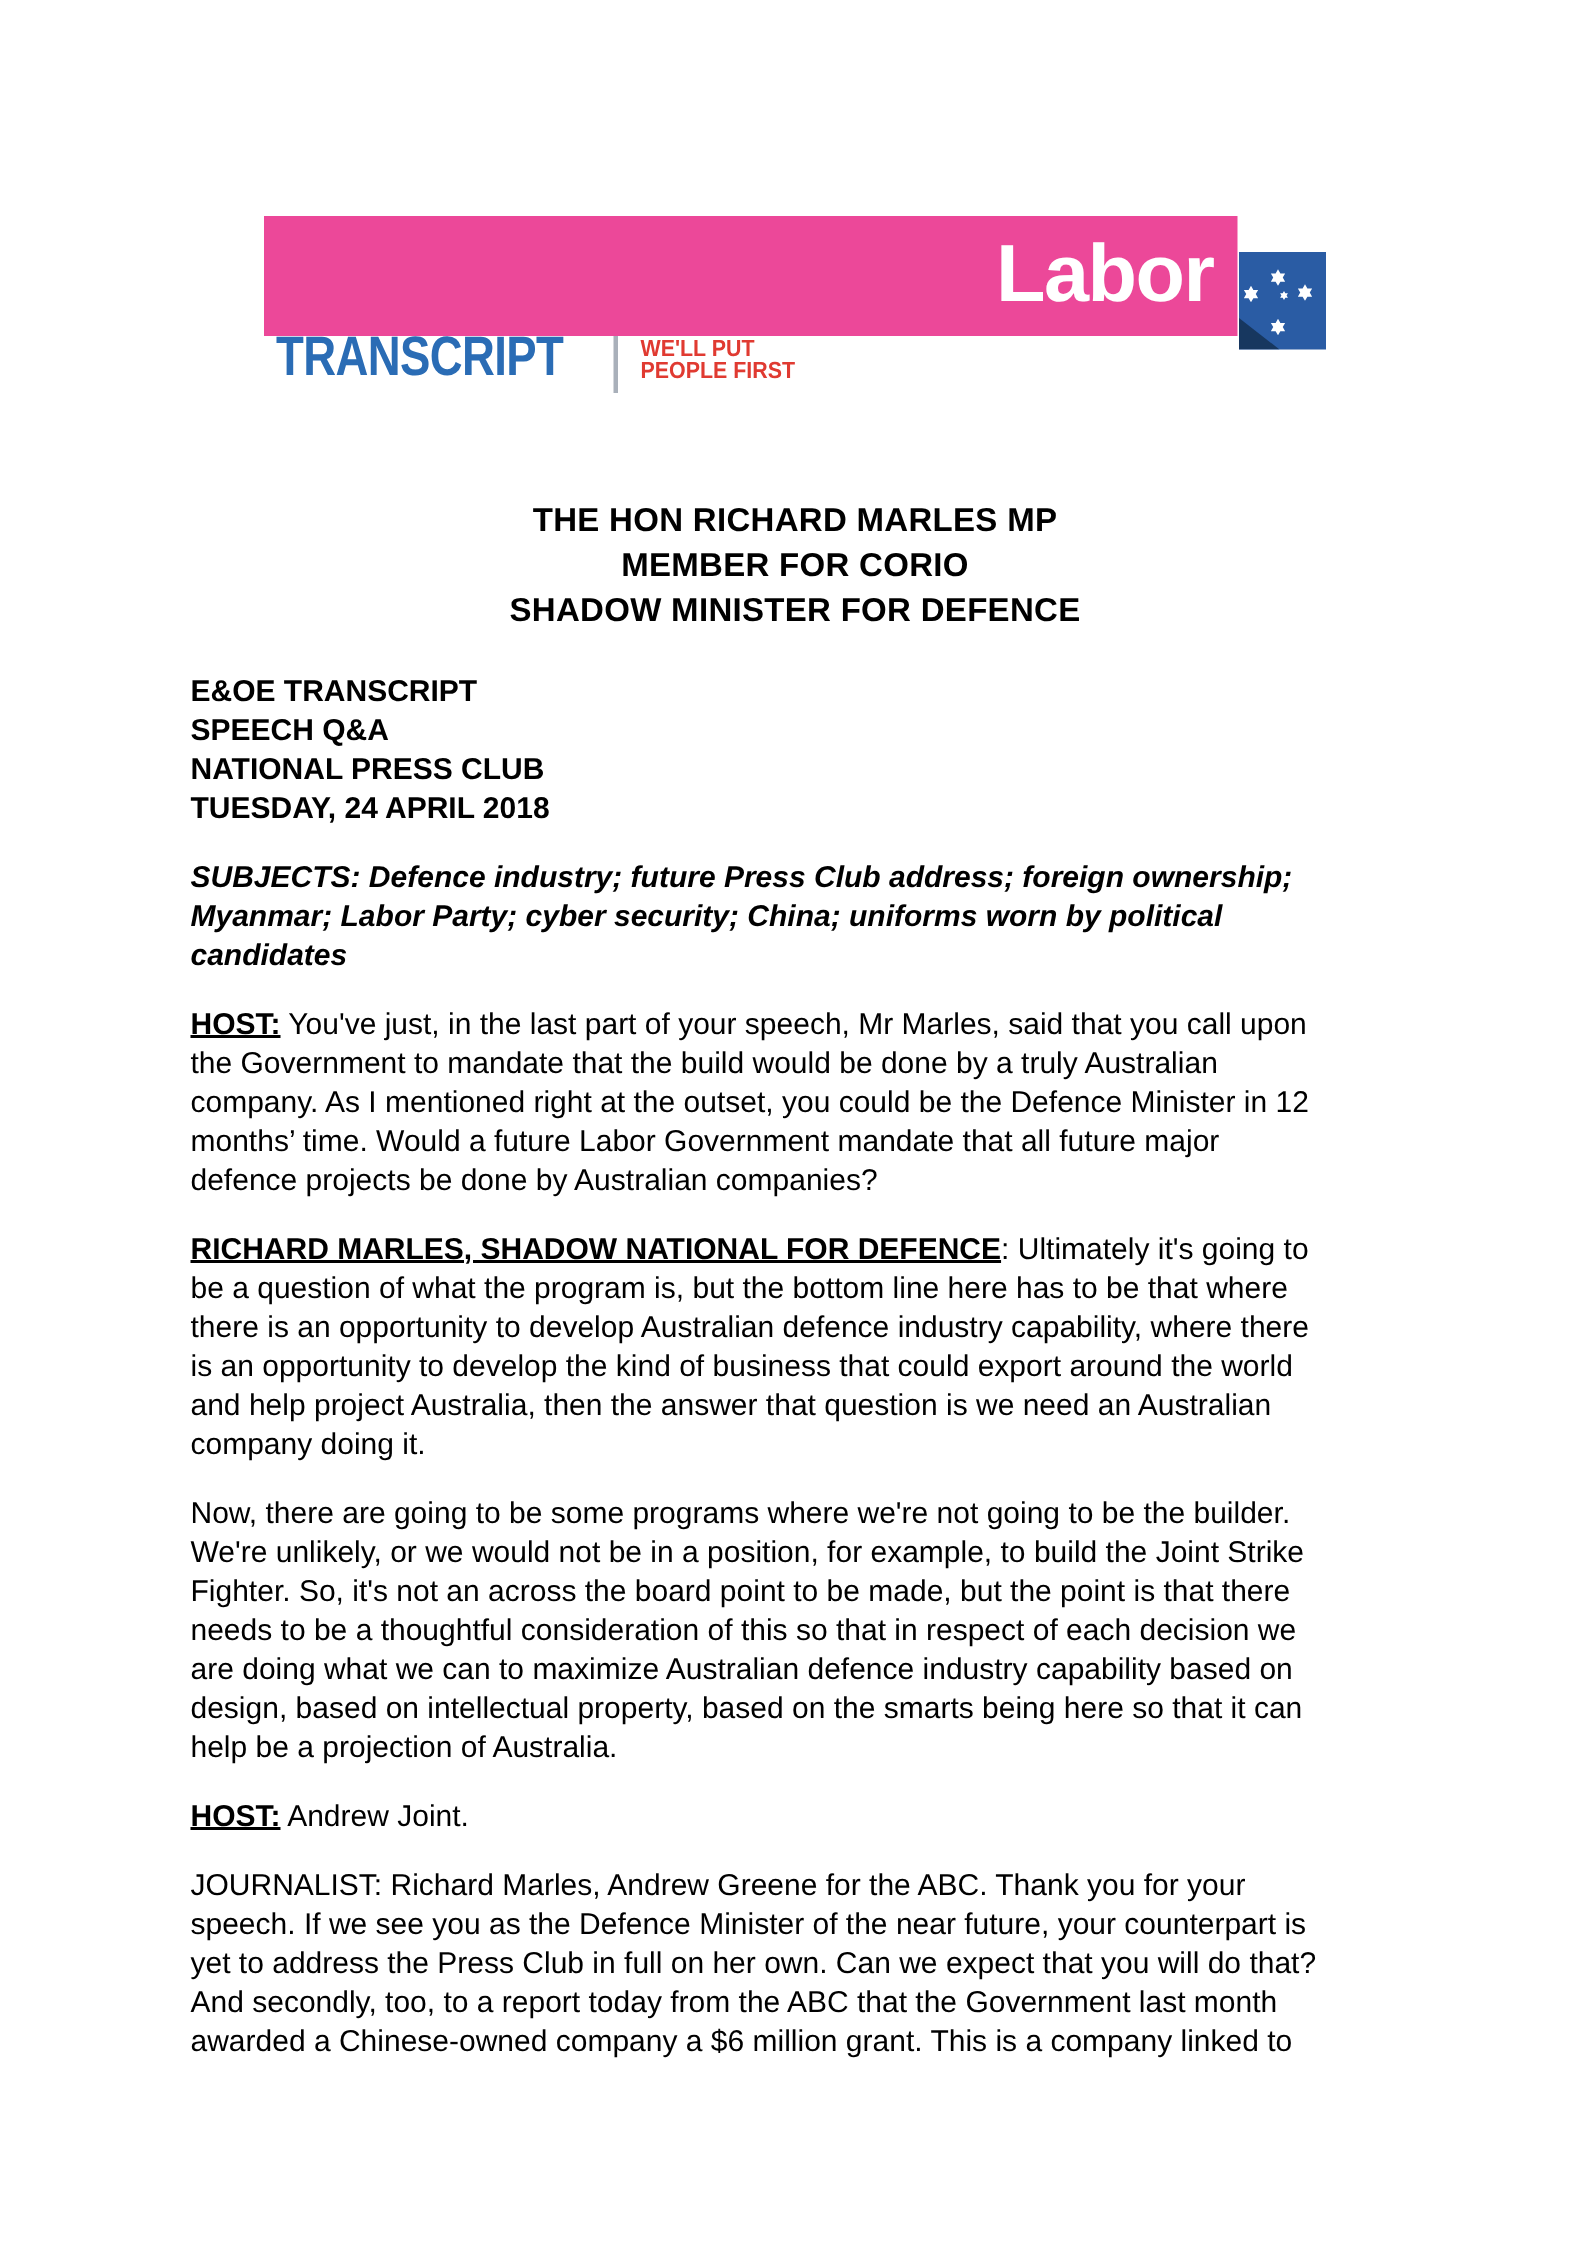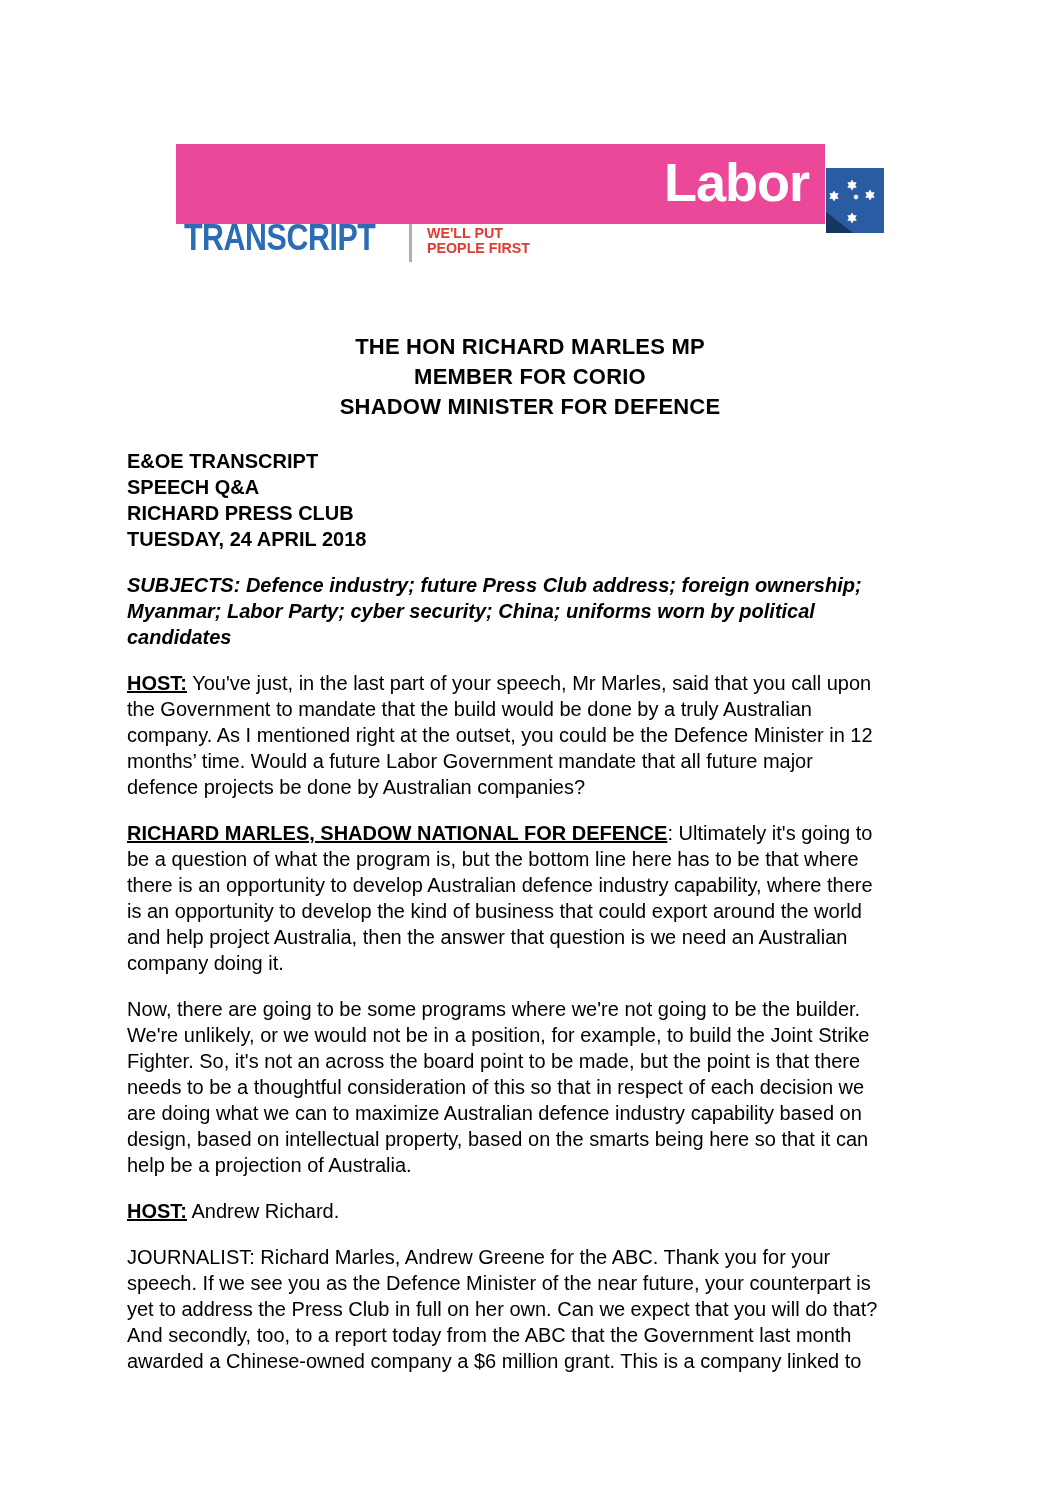--- a/index.html
+++ b/index.html
@@ -96,21 +96,21 @@
 
     <h1 class="doc-title">
       <div>THE HON RICHARD MARLES MP</div>
       <div>MEMBER FOR CORIO</div>
       <div>SHADOW MINISTER FOR DEFENCE</div>
     </h1>
 
     <div class="meta">
       <div>E&amp;OE TRANSCRIPT</div>
       <div>SPEECH Q&amp;A</div>
-      <div>RICHARD PRESS CLUB</div>
+      <div>NATIONAL PRESS CLUB</div>
       <div>TUESDAY, 24 APRIL 2018</div>
     </div>
 
     <div class="subjects">SUBJECTS: Defence industry; future Press Club address; foreign ownership;
 Myanmar; Labor Party; cyber security; China; uniforms worn by political
 candidates</div>
 
     <p class="para"><span class="speaker">HOST:</span><span> You've just, in the last part of your speech, Mr Marles, said that you call upon
 the Government to mandate that the build would be done by a truly Australian
 company. As I mentioned right at the outset, you could be the Defence Minister in 12
@@ -125,21 +125,21 @@
 company doing it.</span></p>
 
     <p class="para"><span class="speaker"></span><span>Now, there are going to be some programs where we're not going to be the builder.
 We're unlikely, or we would not be in a position, for example, to build the Joint Strike
 Fighter. So, it's not an across the board point to be made, but the point is that there
 needs to be a thoughtful consideration of this so that in respect of each decision we
 are doing what we can to maximize Australian defence industry capability based on
 design, based on intellectual property, based on the smarts being here so that it can
 help be a projection of Australia.</span></p>
 
-    <p class="para"><span class="speaker">HOST:</span><span> Andrew Richard.</span></p>
+    <p class="para"><span class="speaker">HOST:</span><span> Andrew Joint.</span></p>
 
     <p class="para"><span class="speaker"></span><span>JOURNALIST: Richard Marles, Andrew Greene for the ABC. Thank you for your
 speech. If we see you as the Defence Minister of the near future, your counterpart is
 yet to address the Press Club in full on her own. Can we expect that you will do that?
 And secondly, too, to a report today from the ABC that the Government last month
 awarded a Chinese-owned company a $6 million grant. This is a company linked to</span></p>
 
   </main>
 </div>
 

